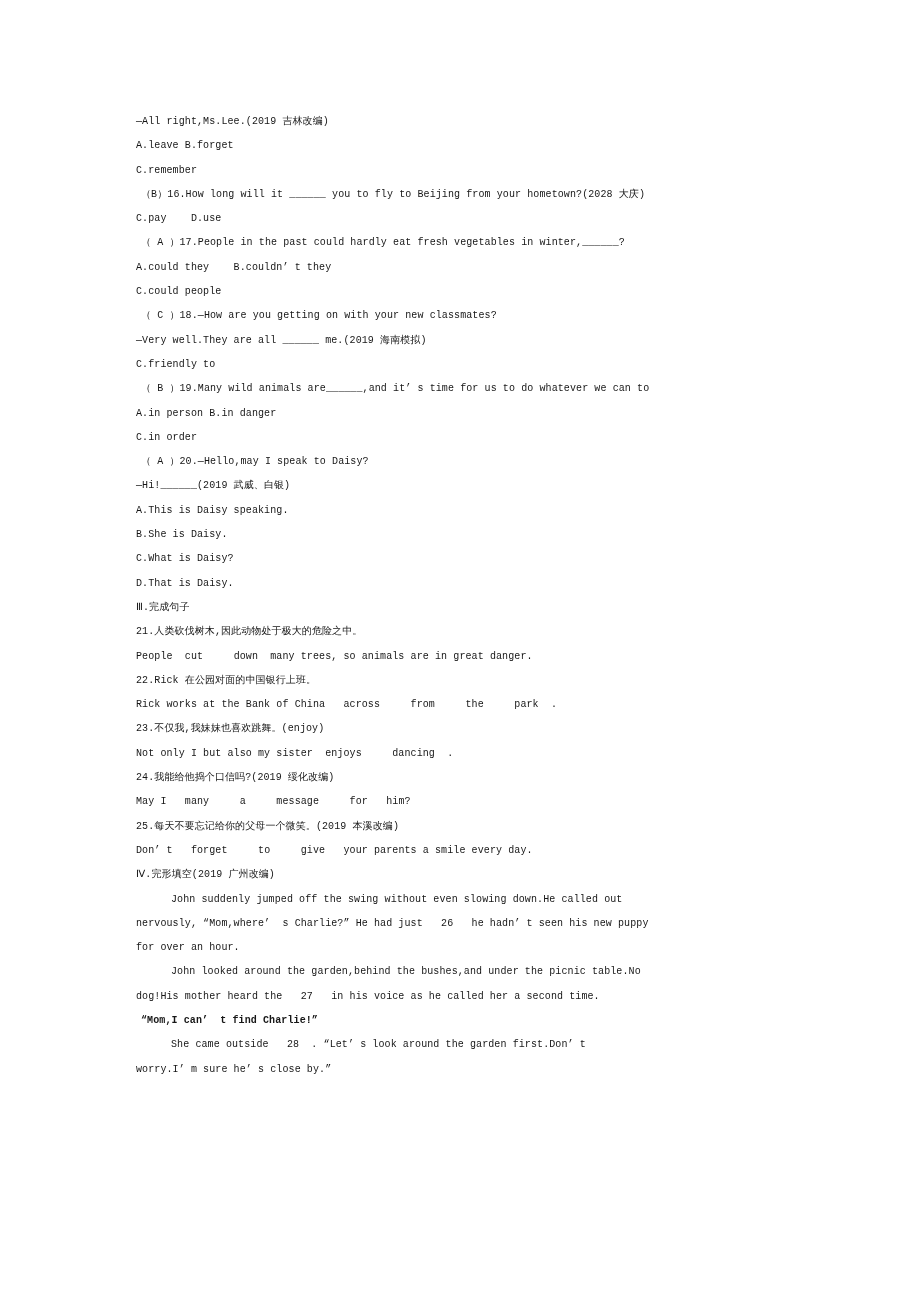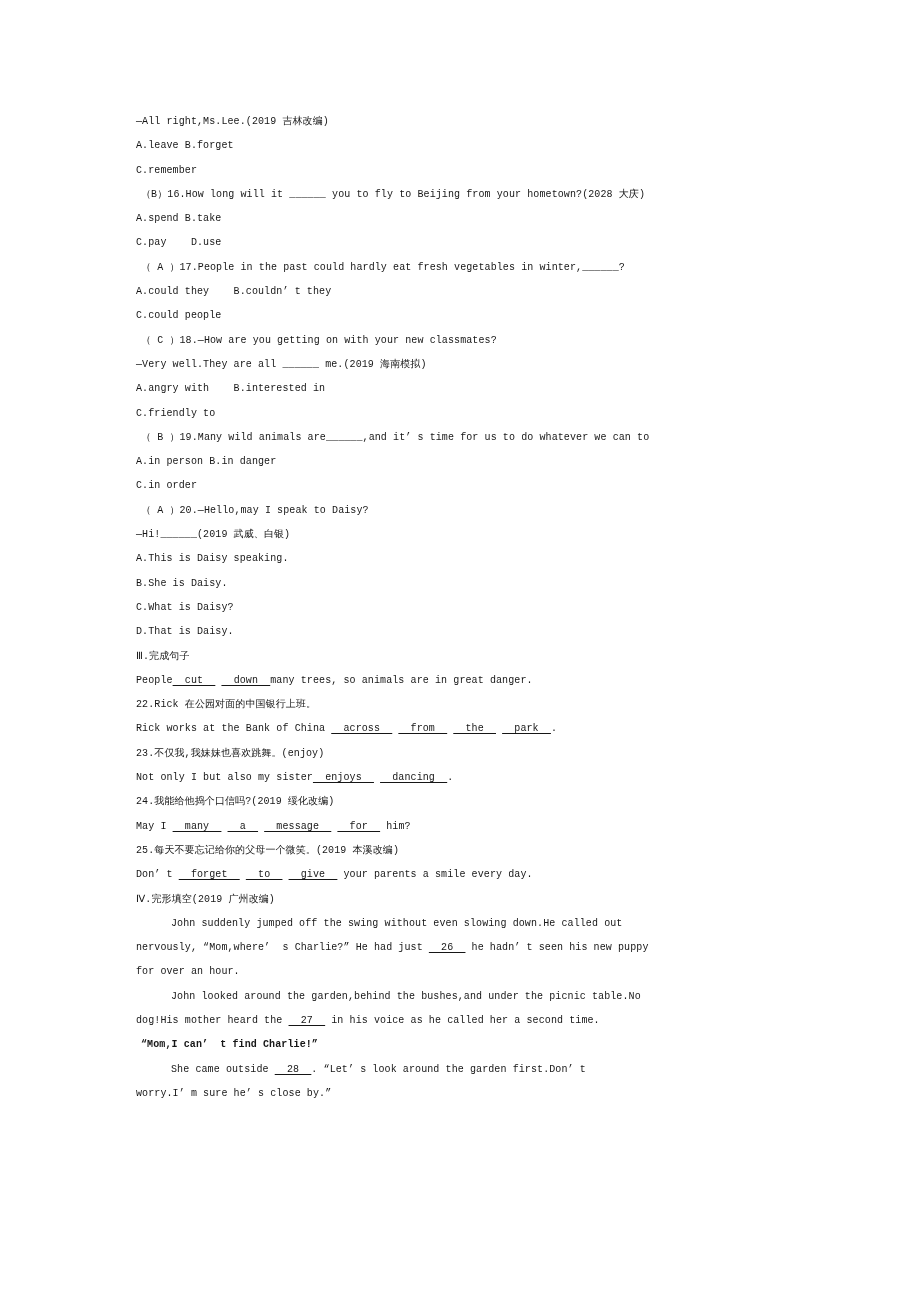--- a/index.html
+++ b/index.html
@@ -38,53 +38,51 @@
     letter-spacing: 0.1px;
     color: #161616;
   }
   
   .ind-q    { padding-left: 5px; }   
   .ind-para { padding-left: 35px; }  
   .ind-quote{ padding-left: 5px; font-weight: bold; }   
 
   
   .ans {
-    text-decoration: underline;
     text-underline-offset: 2px;
     text-decoration-thickness: 1px;
   }
 </style>
 </head>
 <body>
 
 <div class="page">
   <div class="content" id="content-root">
       <div class="line "><span>—All right,Ms.Lee.(2019 吉林改编)</span></div>
       <div class="line "><span>A.leave B.forget</span></div>
       <div class="line "><span>C.remember</span></div>
       <div class="line ind-q"><span>（B）16.How long will it ______ you to fly to Beijing from your hometown?(2028 大庆)</span></div>
-      <div class="line "><span>A.spend B.take</span></div>
       <div class="line "><span>C.pay    D.use</span></div>
       <div class="line ind-q"><span>（ A ）17.People in the past could hardly eat fresh vegetables in winter,______?</span></div>
       <div class="line "><span>A.could they    B.couldn’ t they</span></div>
       <div class="line "><span>C.could people</span></div>
       <div class="line ind-q"><span>（ C ）18.—How are you getting on with your new classmates?</span></div>
       <div class="line "><span>—Very well.They are all ______ me.(2019 海南模拟)</span></div>
-      <div class="line "><span>A.angry with    B.interested in</span></div>
       <div class="line "><span>C.friendly to</span></div>
       <div class="line ind-q"><span>（ B ）19.Many wild animals are______,and it’ s time for us to do whatever we can to</span></div>
       <div class="line "><span>A.in person B.in danger</span></div>
       <div class="line "><span>C.in order</span></div>
       <div class="line ind-q"><span>（ A ）20.—Hello,may I speak to Daisy?</span></div>
       <div class="line "><span>—Hi!______(2019 武威、白银)</span></div>
       <div class="line "><span>A.This is Daisy speaking.</span></div>
       <div class="line "><span>B.She is Daisy.</span></div>
       <div class="line "><span>C.What is Daisy?</span></div>
       <div class="line "><span>D.That is Daisy.</span></div>
       <div class="line "><span>Ⅲ.完成句子</span></div>
+      <div class="line "><span>21.人类砍伐树木,因此动物处于极大的危险之中。</span></div>
       <div class="line "><span>People</span><span class="ans">  cut  </span><span> </span><span class="ans">  down  </span><span>many trees, so animals are in great danger.</span></div>
       <div class="line "><span>22.Rick 在公园对面的中国银行上班。</span></div>
       <div class="line "><span>Rick works at the Bank of China </span><span class="ans">  across  </span><span> </span><span class="ans">  from  </span><span> </span><span class="ans">  the  </span><span> </span><span class="ans">  park  </span><span>.</span></div>
       <div class="line "><span>23.不仅我,我妹妹也喜欢跳舞。(enjoy)</span></div>
       <div class="line "><span>Not only I but also my sister</span><span class="ans">  enjoys  </span><span> </span><span class="ans">  dancing  </span><span>.</span></div>
       <div class="line "><span>24.我能给他捣个口信吗?(2019 绥化改编)</span></div>
       <div class="line "><span>May I </span><span class="ans">  many  </span><span> </span><span class="ans">  a  </span><span> </span><span class="ans">  message  </span><span> </span><span class="ans">  for  </span><span> him?</span></div>
       <div class="line "><span>25.每天不要忘记给你的父母一个微笑。(2019 本溪改编)</span></div>
       <div class="line "><span>Don’ t </span><span class="ans">  forget  </span><span> </span><span class="ans">  to  </span><span> </span><span class="ans">  give  </span><span> your parents a smile every day.</span></div>
       <div class="line "><span>Ⅳ.完形填空(2019 广州改编)</span></div>

